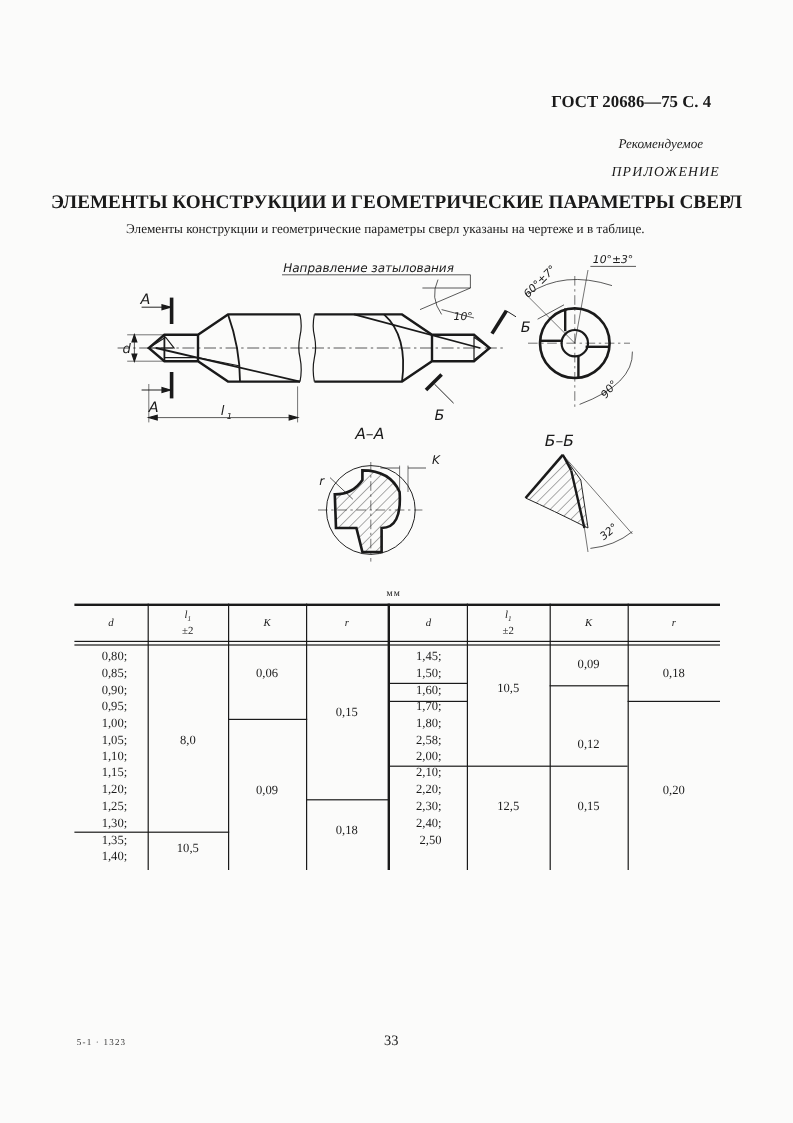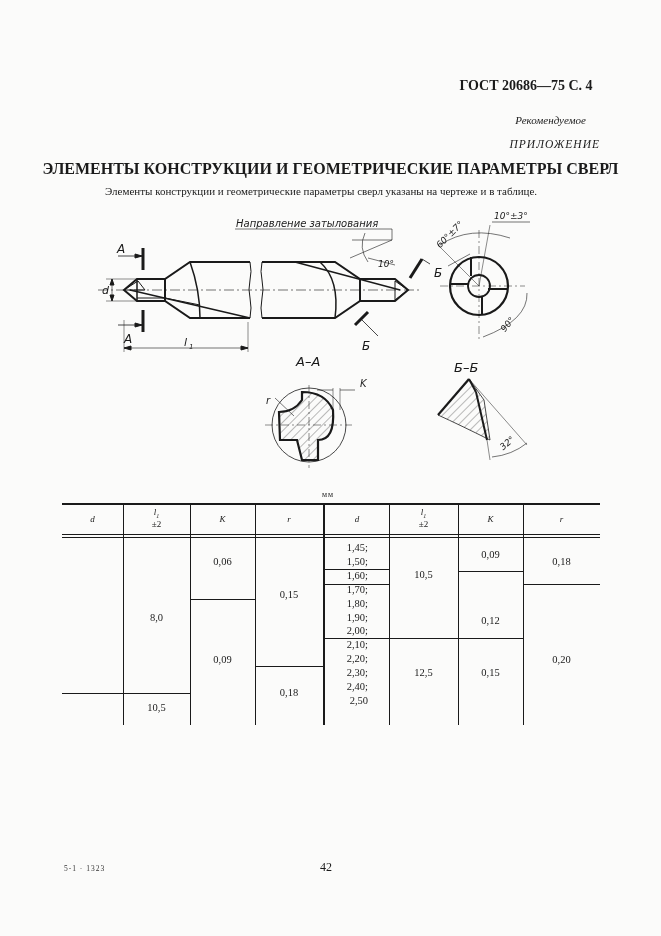--- a/index.html
+++ b/index.html
@@ -165,39 +165,54 @@
   </div>
   <div class="hcell" style="left:128px;width:65px;top:11px;">K</div>
   <div class="hcell" style="left:193px;width:68px;top:11px;">r</div>
   <div class="hcell" style="left:263px;width:64px;top:11px;">d</div>
   <div class="hcell" style="left:327px;width:69px;top:4px;">
     <span>l</span><sub style="font-size:6px">1</sub><br><span style="font-style:normal">±2</span>
   </div>
   <div class="hcell" style="left:396px;width:65px;top:11px;">K</div>
   <div class="hcell" style="left:461px;width:77px;top:11px;">r</div>
 
+  <div class="dcol" style="left:0;width:44px;top:38px;">
+    <div>0,80;</div>
+      <div>0,85;</div>
+      <div>0,90;</div>
+    <div>0,95;</div>
+      <div>1,00;</div>
+      <div>1,05;</div>
+    <div>1,10;</div>
+      <div>1,15;</div>
+      <div>1,20;</div>
+    <div>1,25;</div>
+      <div>1,30;</div>
+      <div>1,35;</div>
+    <div>1,40;</div>
+  </div>
 
   <div class="hline" style="left:0;top:190px;width:129px;"></div>
   <div class="hline" style="left:128px;top:96px;width:66px;"></div>
   <div class="hline" style="left:193px;top:163px;width:69px;"></div>
 
   <div class="cell" style="left:61px;width:67px;top:108px;">8,0</div>
   <div class="cell" style="left:61px;width:67px;top:198px;">10,5</div>
   <div class="cell" style="left:128px;width:65px;top:52px;font-family:Liberation Serif, serif;">0,06</div>
   <div class="cell" style="left:128px;width:65px;top:150px;">0,09</div>
   <div class="cell" style="left:193px;width:68px;top:85px;">0,15</div>
   <div class="cell" style="left:193px;width:68px;top:183px;">0,18</div>
 
   <div class="dcol" style="left:263px;width:43px;top:38px;">
     <div>1,45;</div>
       <div>1,50;</div>
       <div>1,60;</div>
     <div>1,70;</div>
       <div>1,80;</div>
-      <div>1,90;</div>
+      <div>2,58;</div>
     <div>2,00;</div>
       <div>2,10;</div>
       <div>2,20;</div>
     <div>2,30;</div>
       <div>2,40;</div>
       <div>2,50</div>
   </div>
 
   <div class="hline" style="left:263px;top:66px;width:65px;"></div>
   <div class="hline" style="left:263px;top:81px;width:65px;"></div>
@@ -208,13 +223,13 @@
   <div class="cell" style="left:327px;width:69px;top:65px;">10,5</div>
   <div class="cell" style="left:327px;width:69px;top:163px;">12,5</div>
   <div class="cell" style="left:396px;width:65px;top:45px;">0,09</div>
   <div class="cell" style="left:396px;width:65px;top:94px;margin-top:17px;">0,12</div>
   <div class="cell" style="left:396px;width:65px;top:163px;">0,15</div>
   <div class="cell" style="left:461px;width:77px;top:52px;">0,18</div>
   <div class="cell" style="left:461px;width:77px;top:150px;">0,20</div>
 </div>
 
 <div class="abs footer-left">5-1 · 1323</div>
-<div class="abs footer-page">42</div>
+<div class="abs footer-page">33</div>
 
 </body></html>

